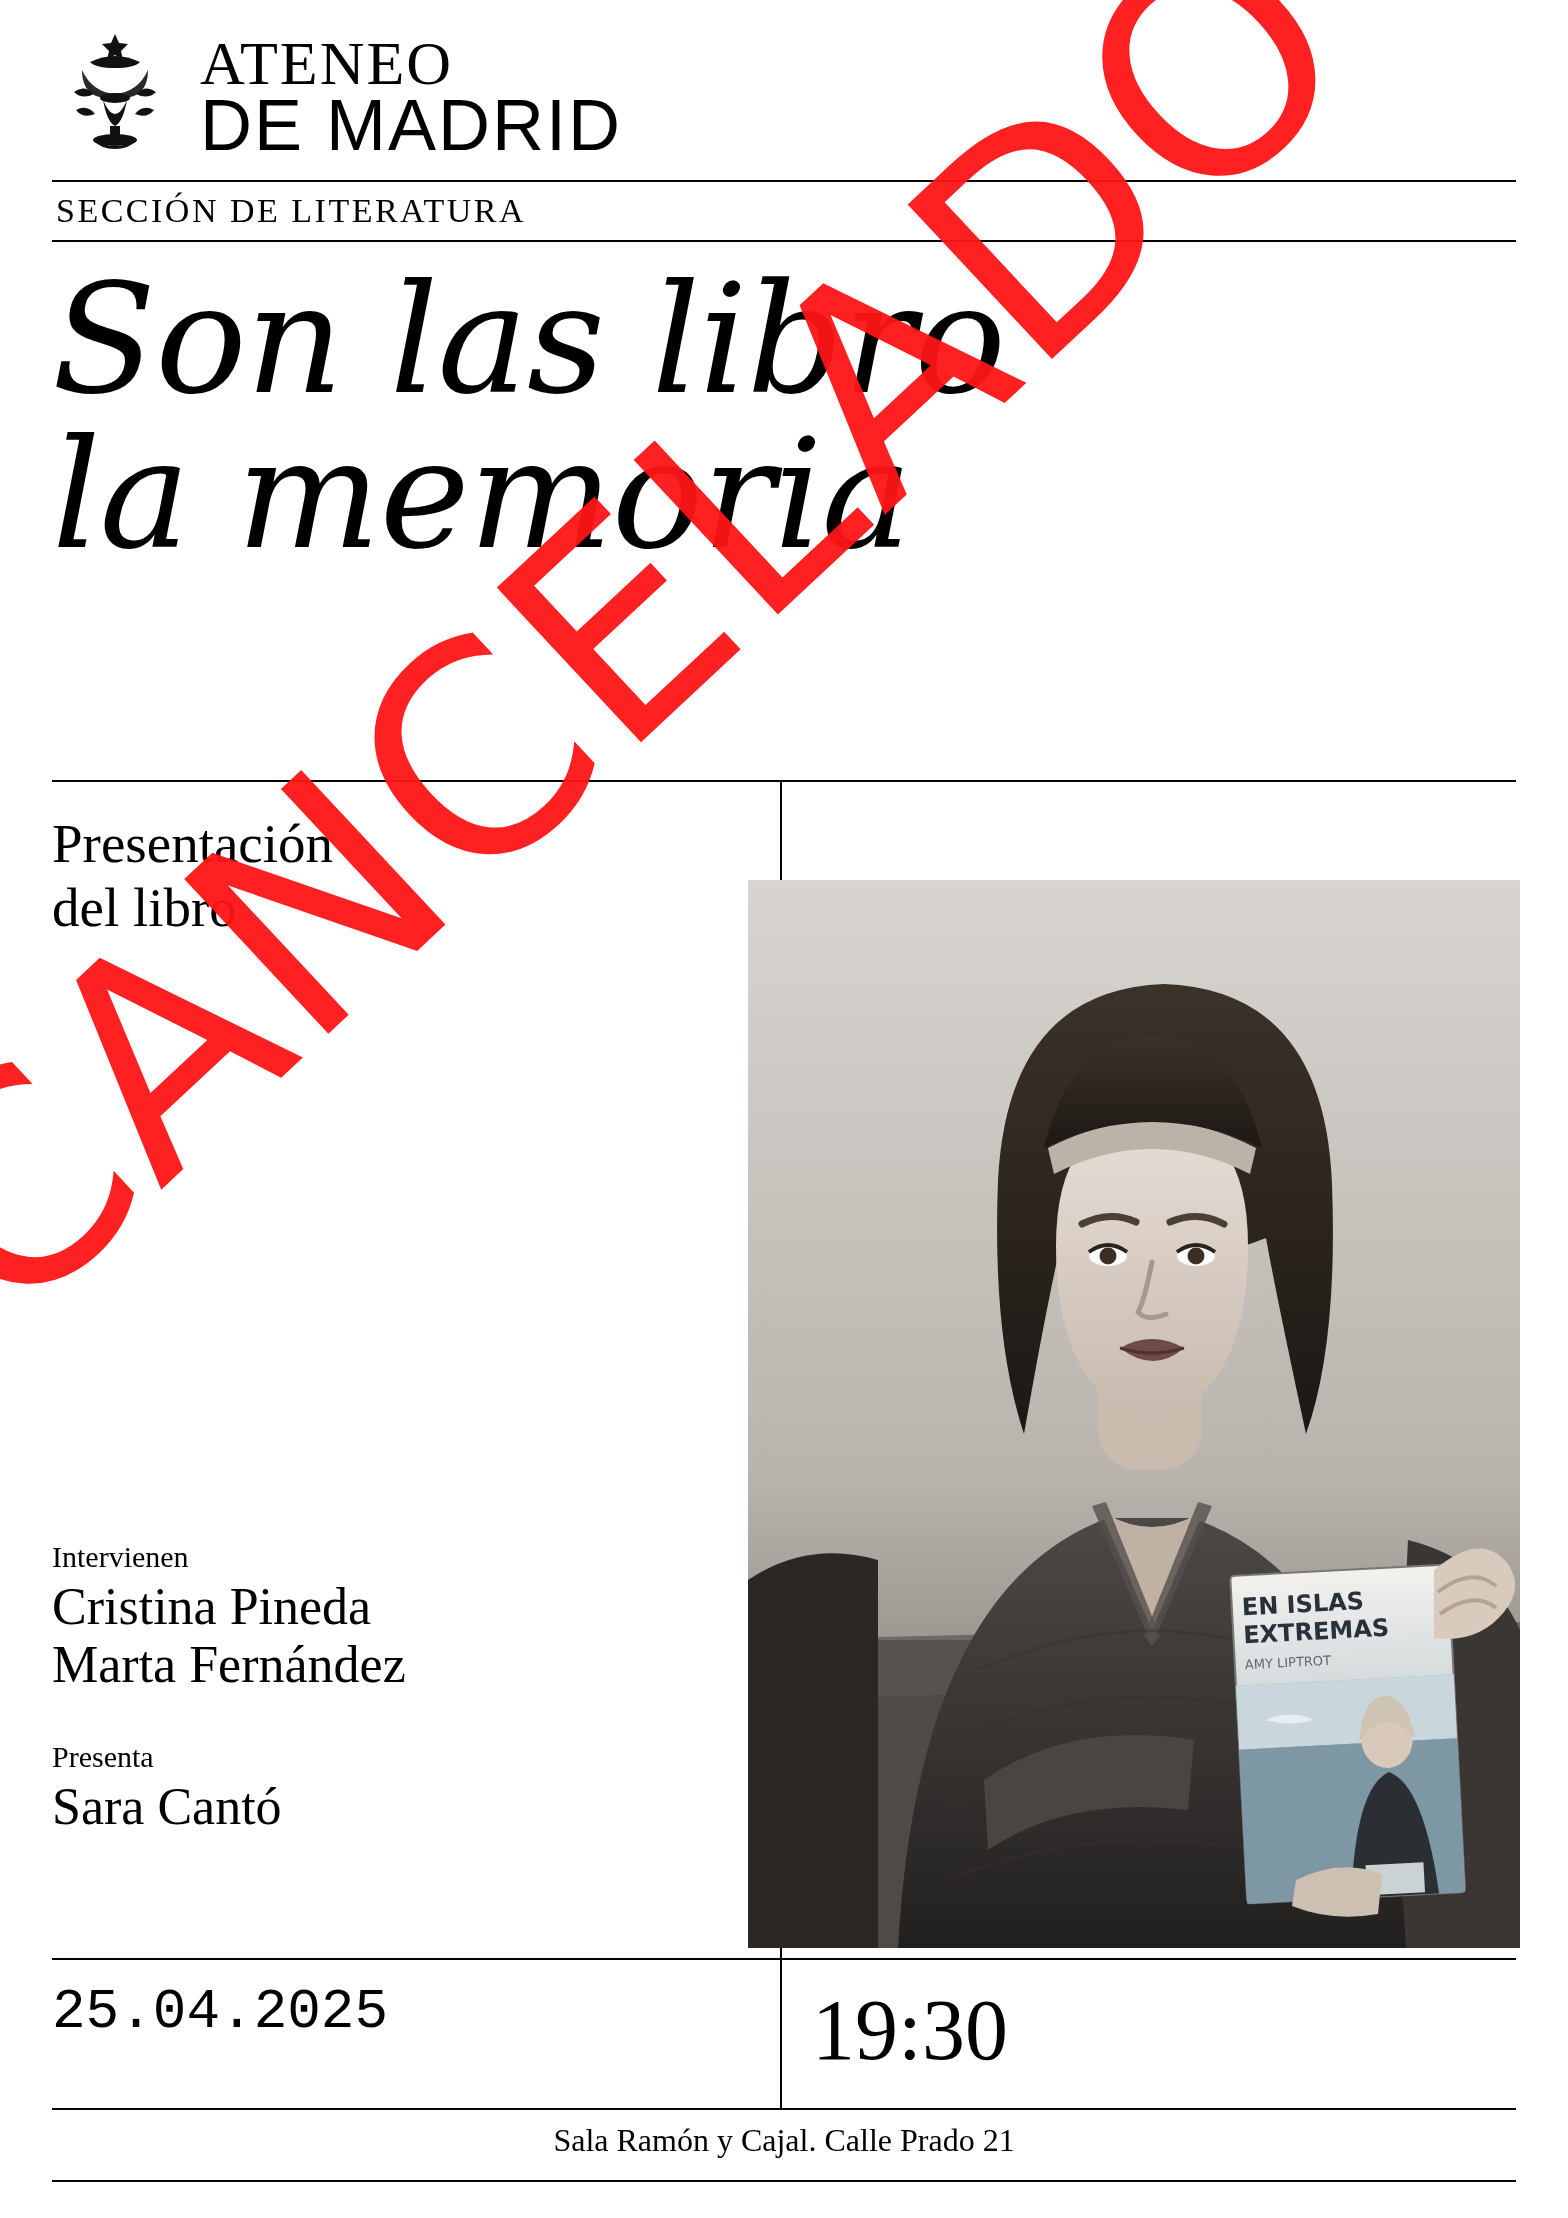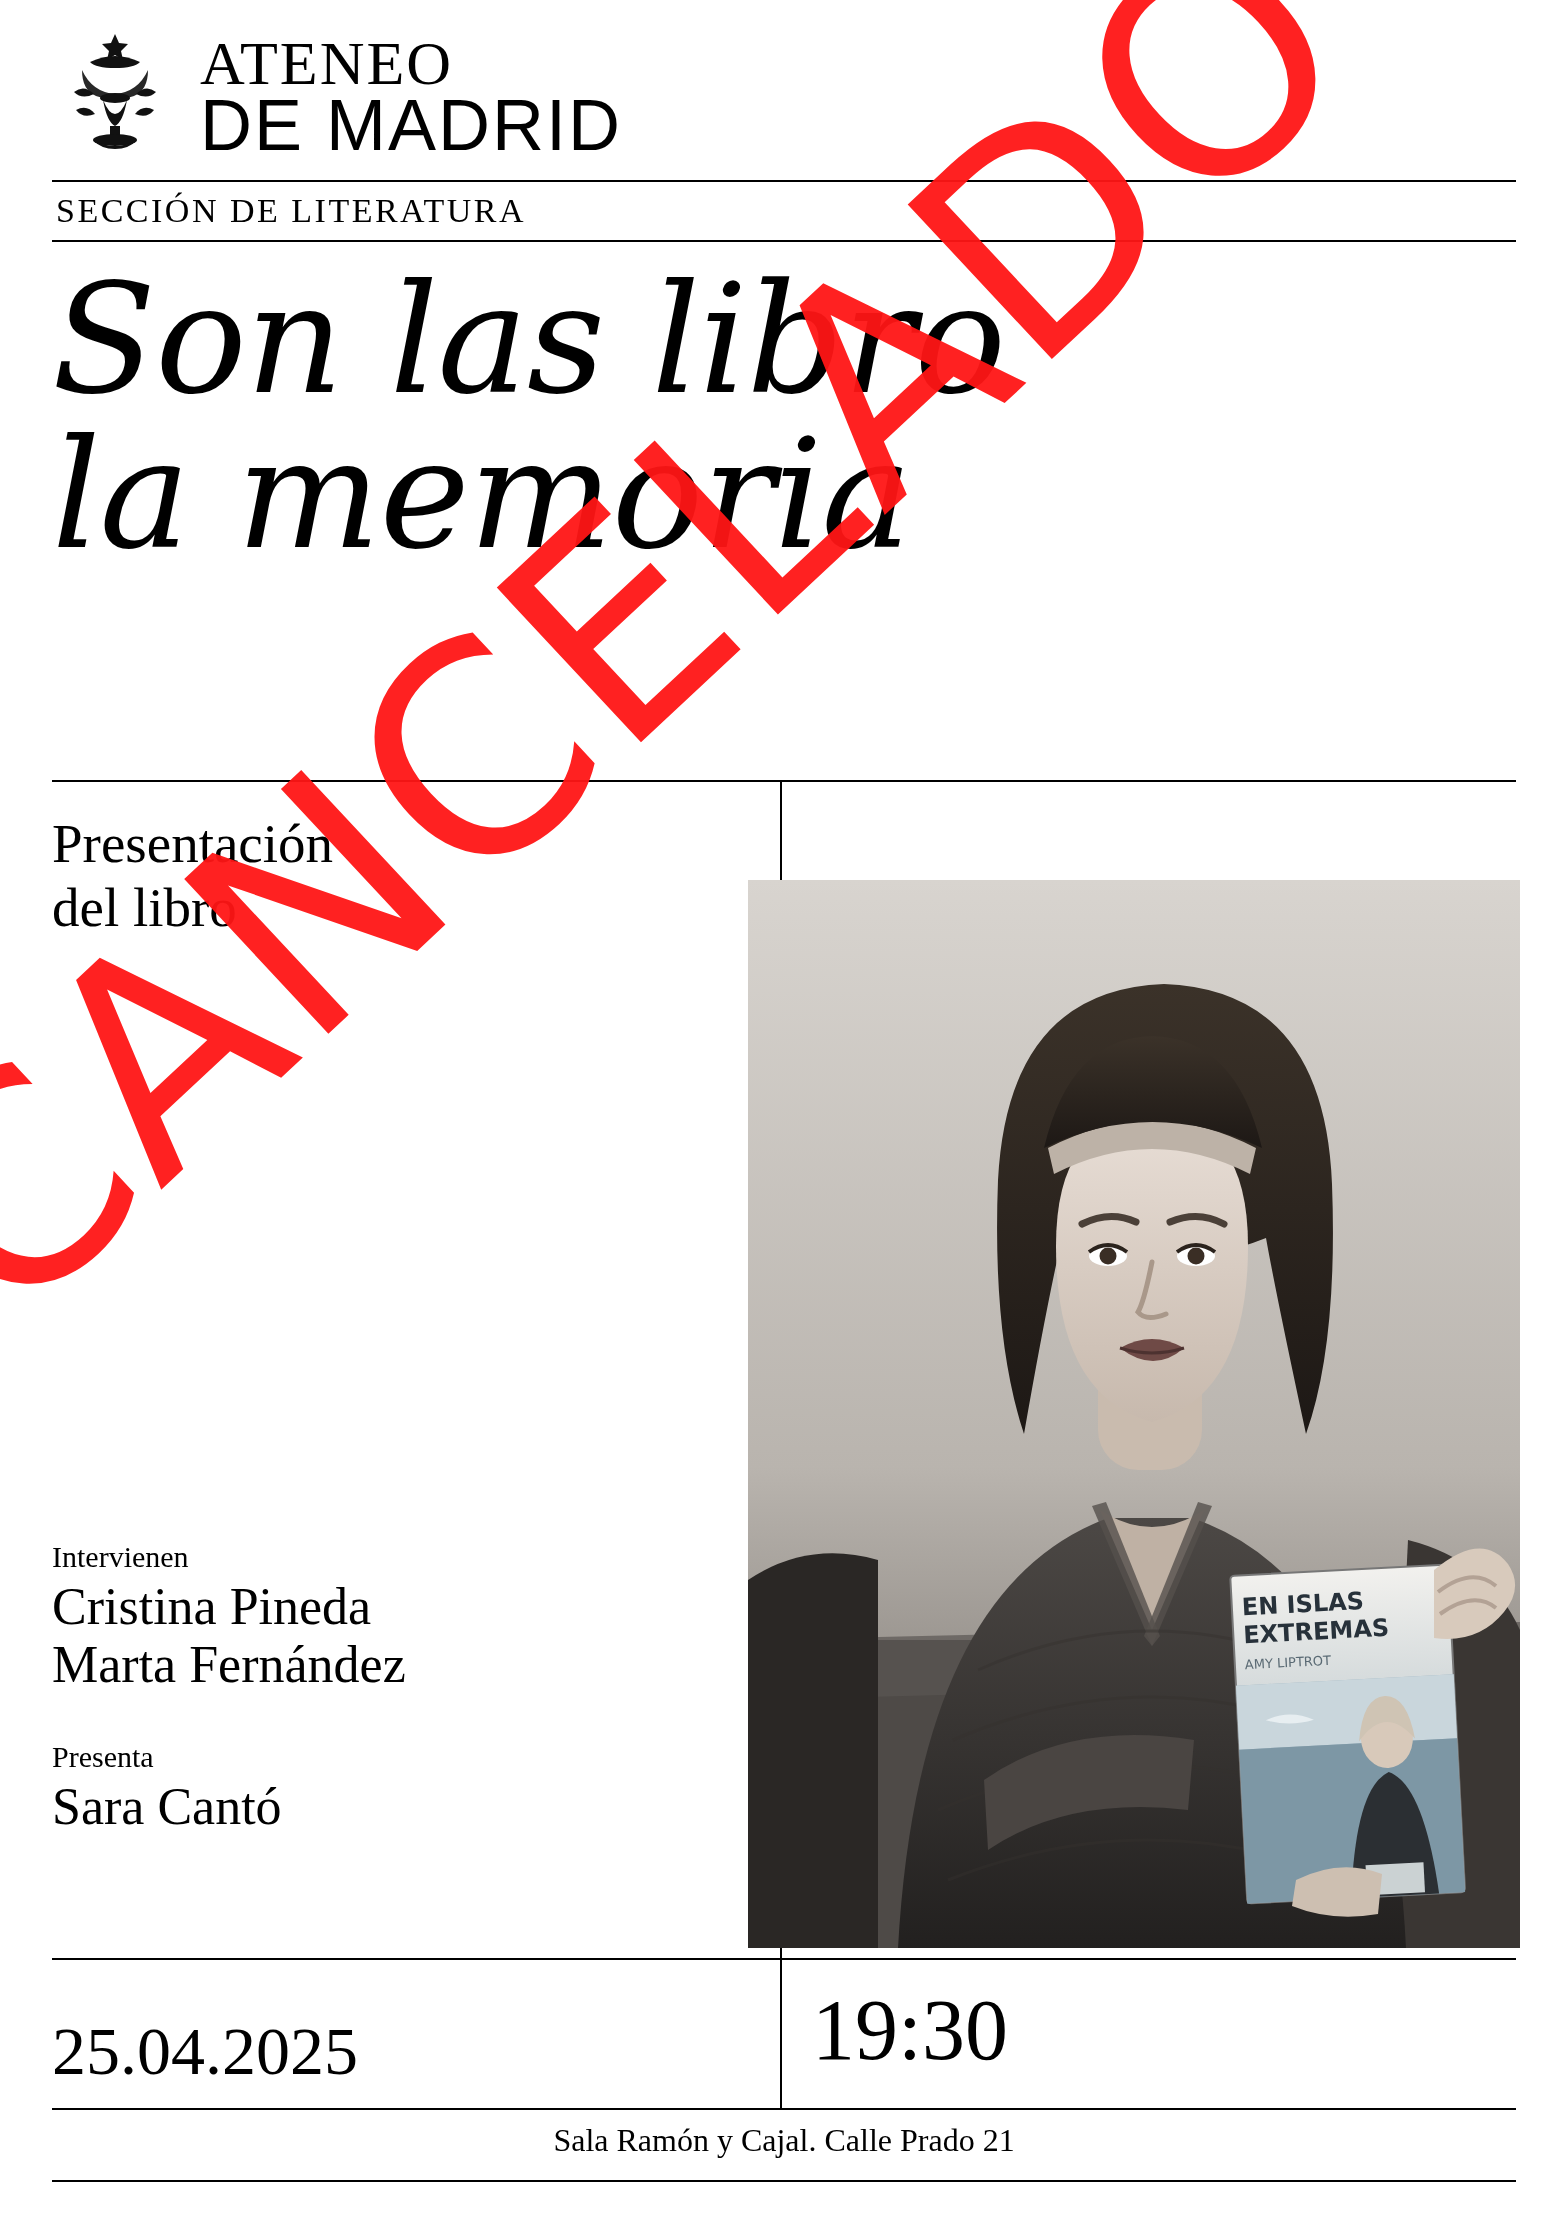--- a/index.html
+++ b/index.html
@@ -183,24 +183,23 @@
     overflow: hidden;
     background: #6e6a66;
   }
   .photo svg { display:block; }
 
   
   .date {
     position: absolute;
     left: 52px;
     top: 1980px;
-    font-size: 68px;
-    font-family: Liberation Serif, serif;
+    font-size: 56px;
+    font-family: Liberation Mono, monospace;
     letter-spacing: 0px;
-    margin-top: 32px;
   }
   .time {
     position: absolute;
     left: 812px;
     top: 1980px;
     font-size: 86px;
     font-family: "Liberation Serif", serif;
   }
 
   .venue {

